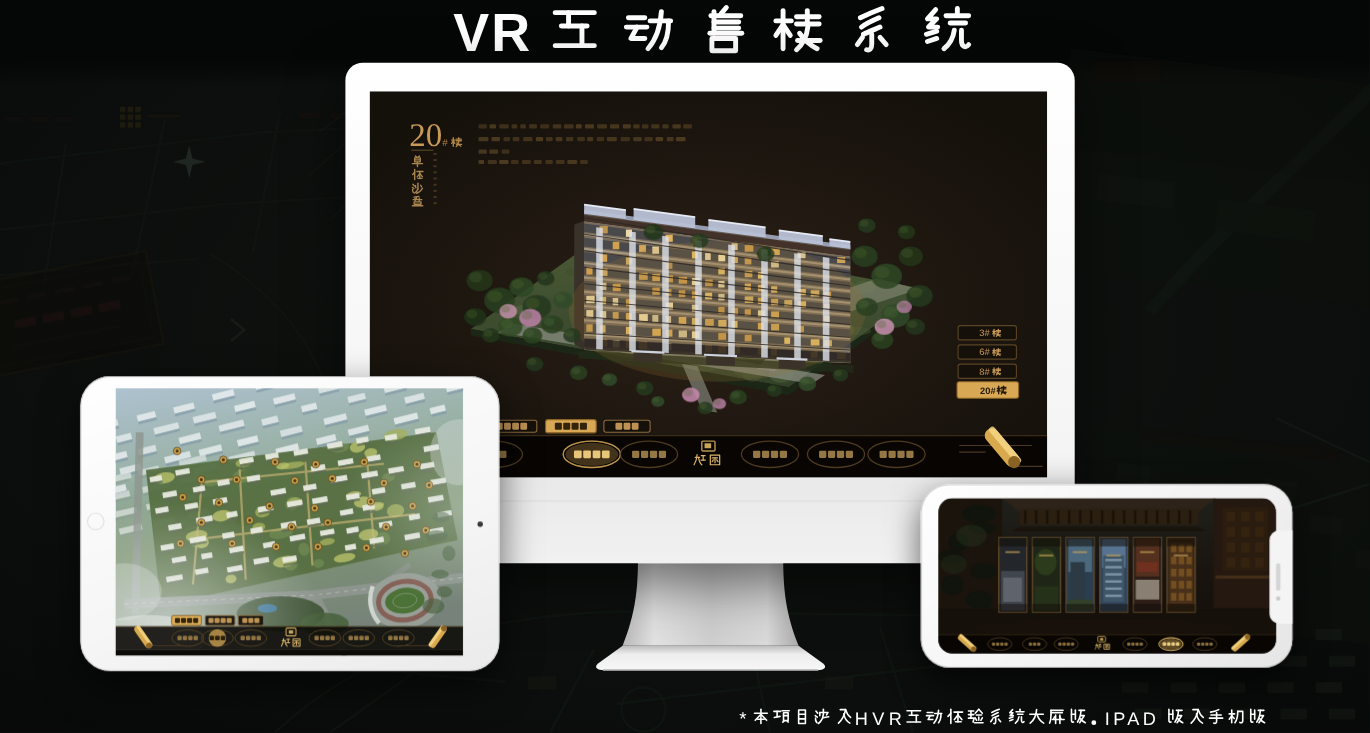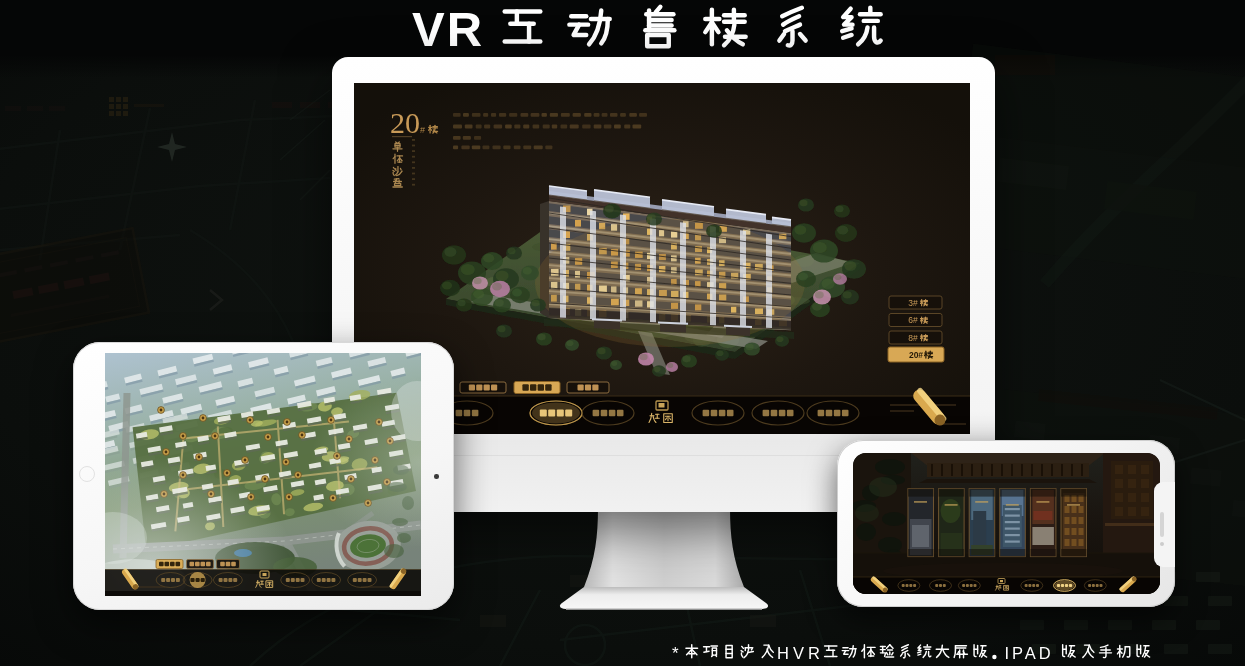--- a/index.html
+++ b/index.html
@@ -182,21 +182,21 @@
         <path d="M10 58 L30 52"></path>
         <path d="M12 72 L30 66"></path>
         <path d="M70 8 V16"></path>
         <path d="M48 22 H92"></path>
         <path d="M56 36 H86"></path>
         <path d="M64 50 C62 66 54 78 44 86"></path>
         <path d="M78 50 V70 C78 82 86 86 92 78"></path>
       </g>
     </svg></div>
 
-<div class="abs" style="left:332px;top:57px;width:663px;height:553px">
+<div class="abs" style="left:314px;top:57px;width:663px;height:553px">
 
   <svg class="abs" style="left:222px;top:448px" width="220" height="105" viewBox="0 0 220 105">
     <defs>
       <linearGradient id="neck" x1="0" y1="0" x2="1" y2="0">
         <stop offset="0%" stop-color="#b9b9b9"></stop>
           <stop offset="18%" stop-color="#e2e2e2"></stop>
         <stop offset="50%" stop-color="#cfcfcf"></stop>
           <stop offset="82%" stop-color="#dadada"></stop>
         <stop offset="100%" stop-color="#ababab"></stop>
       </linearGradient>

